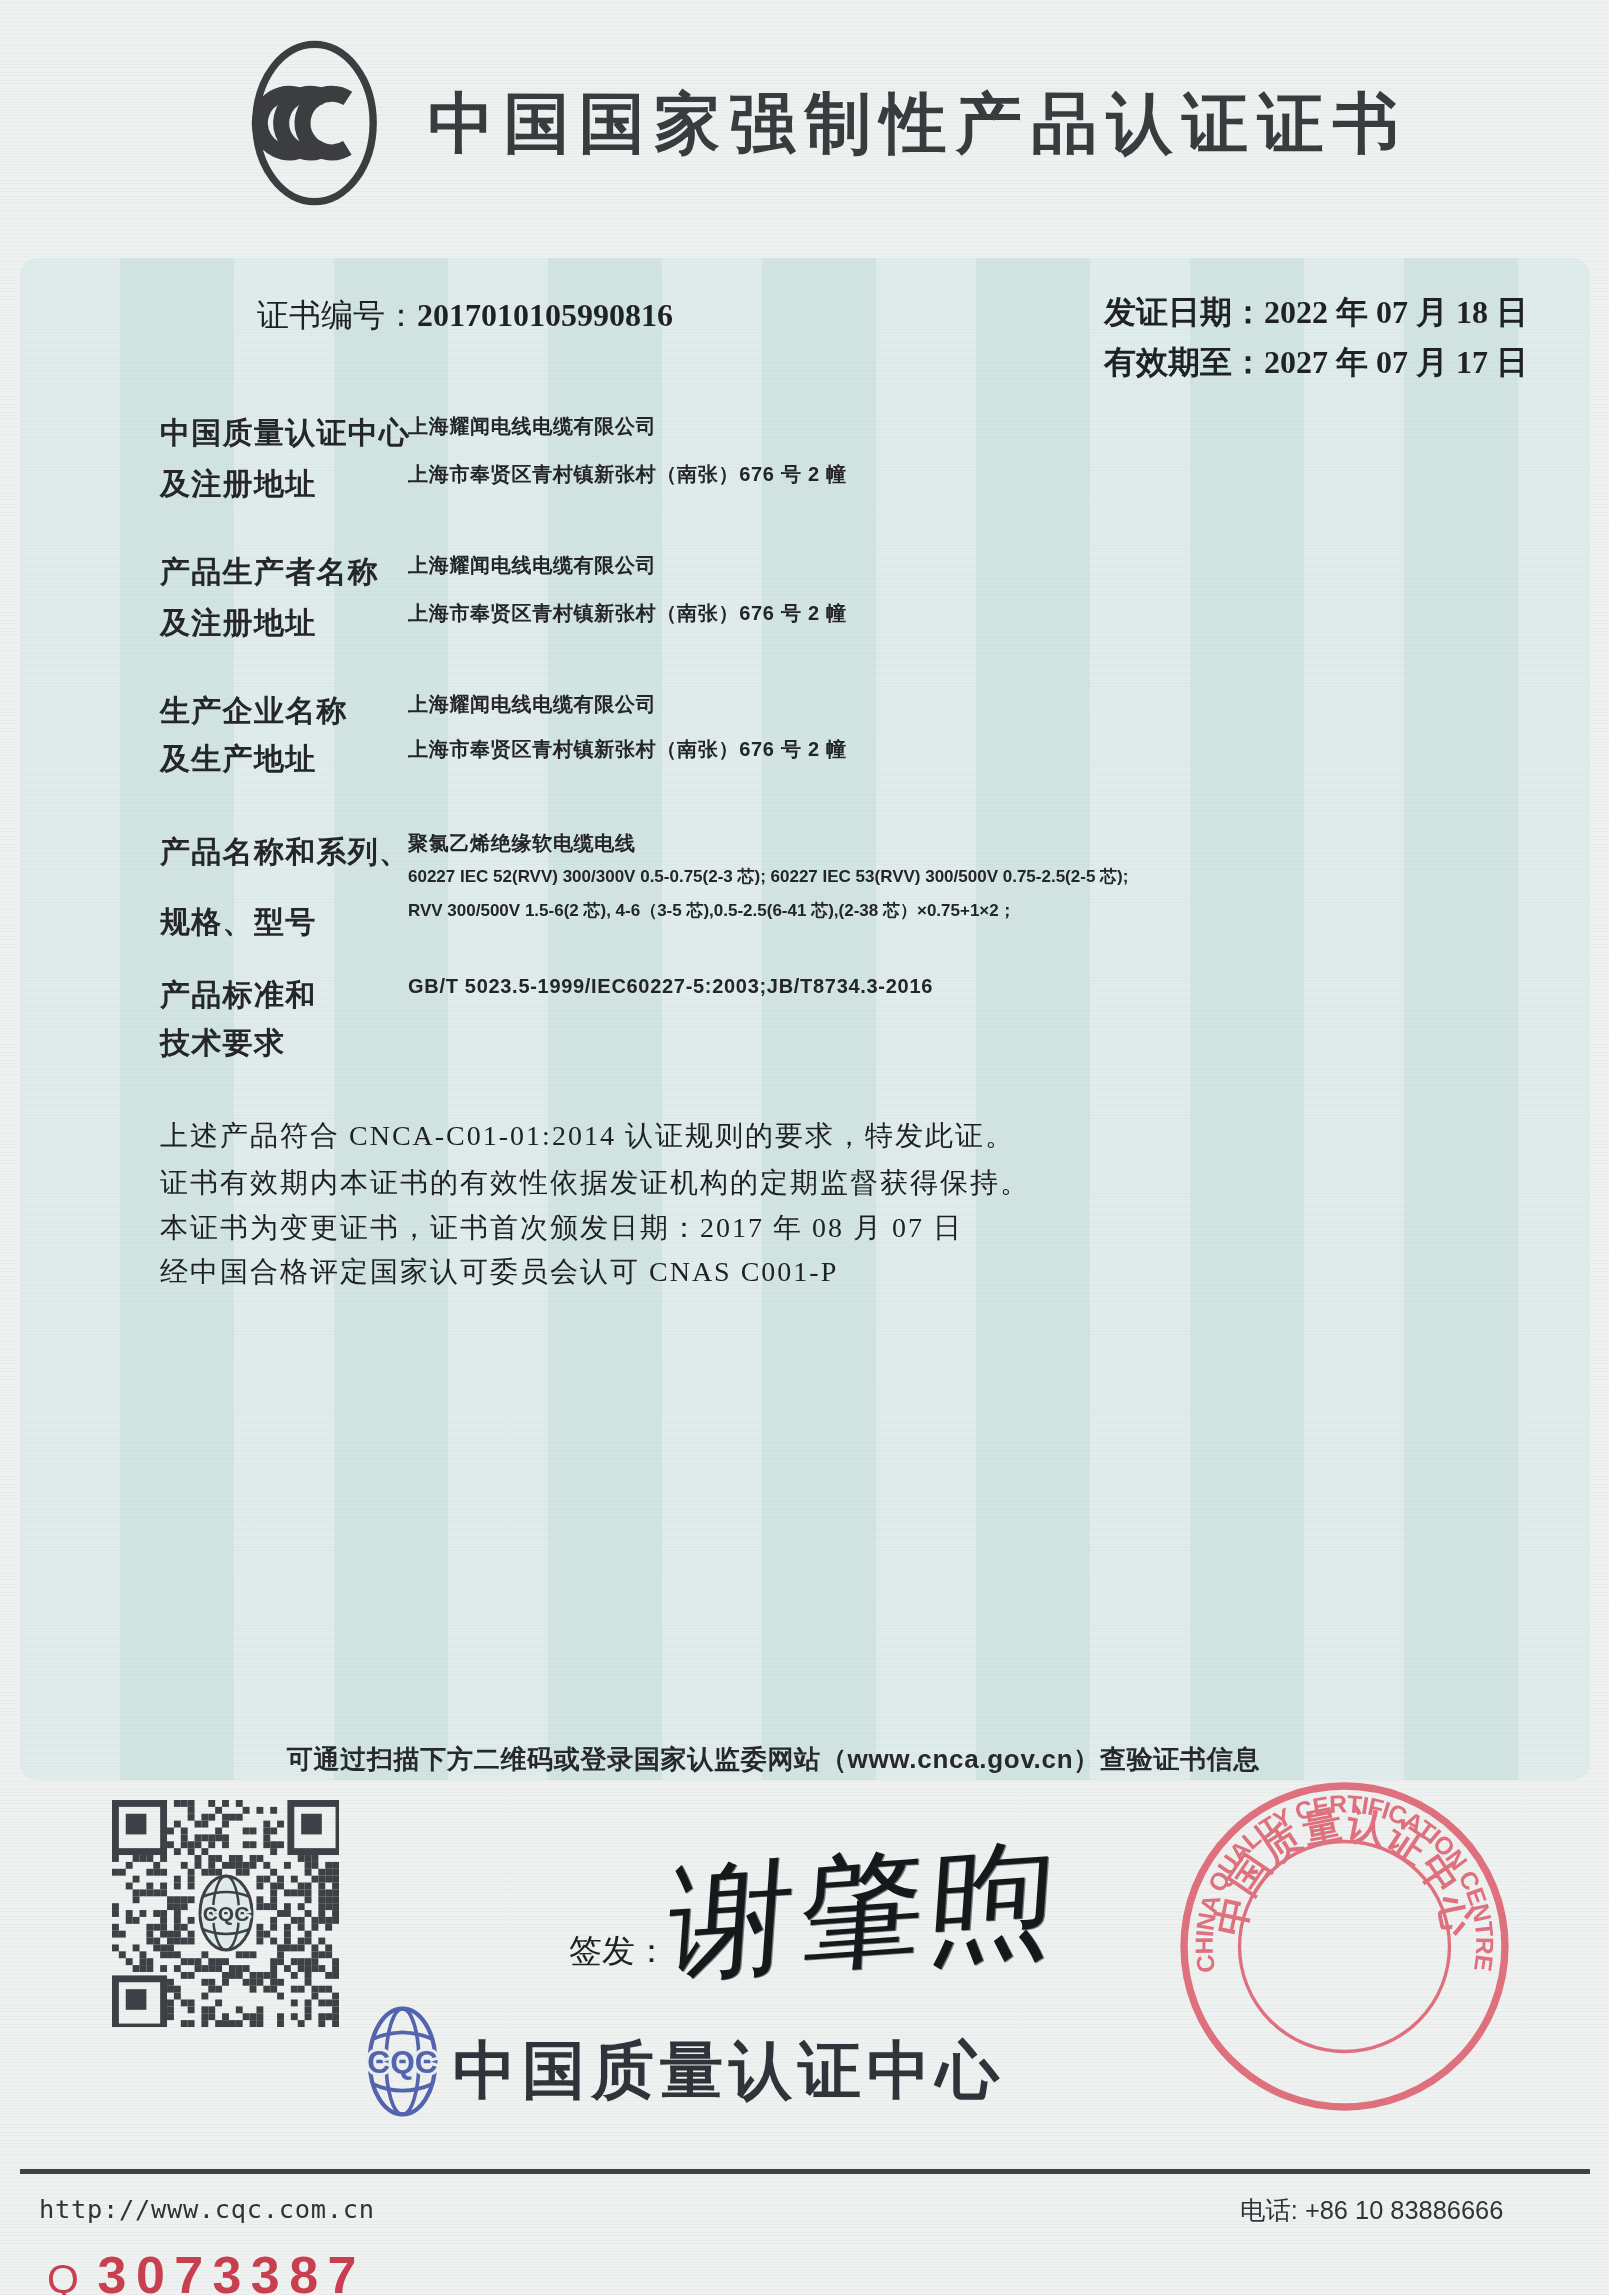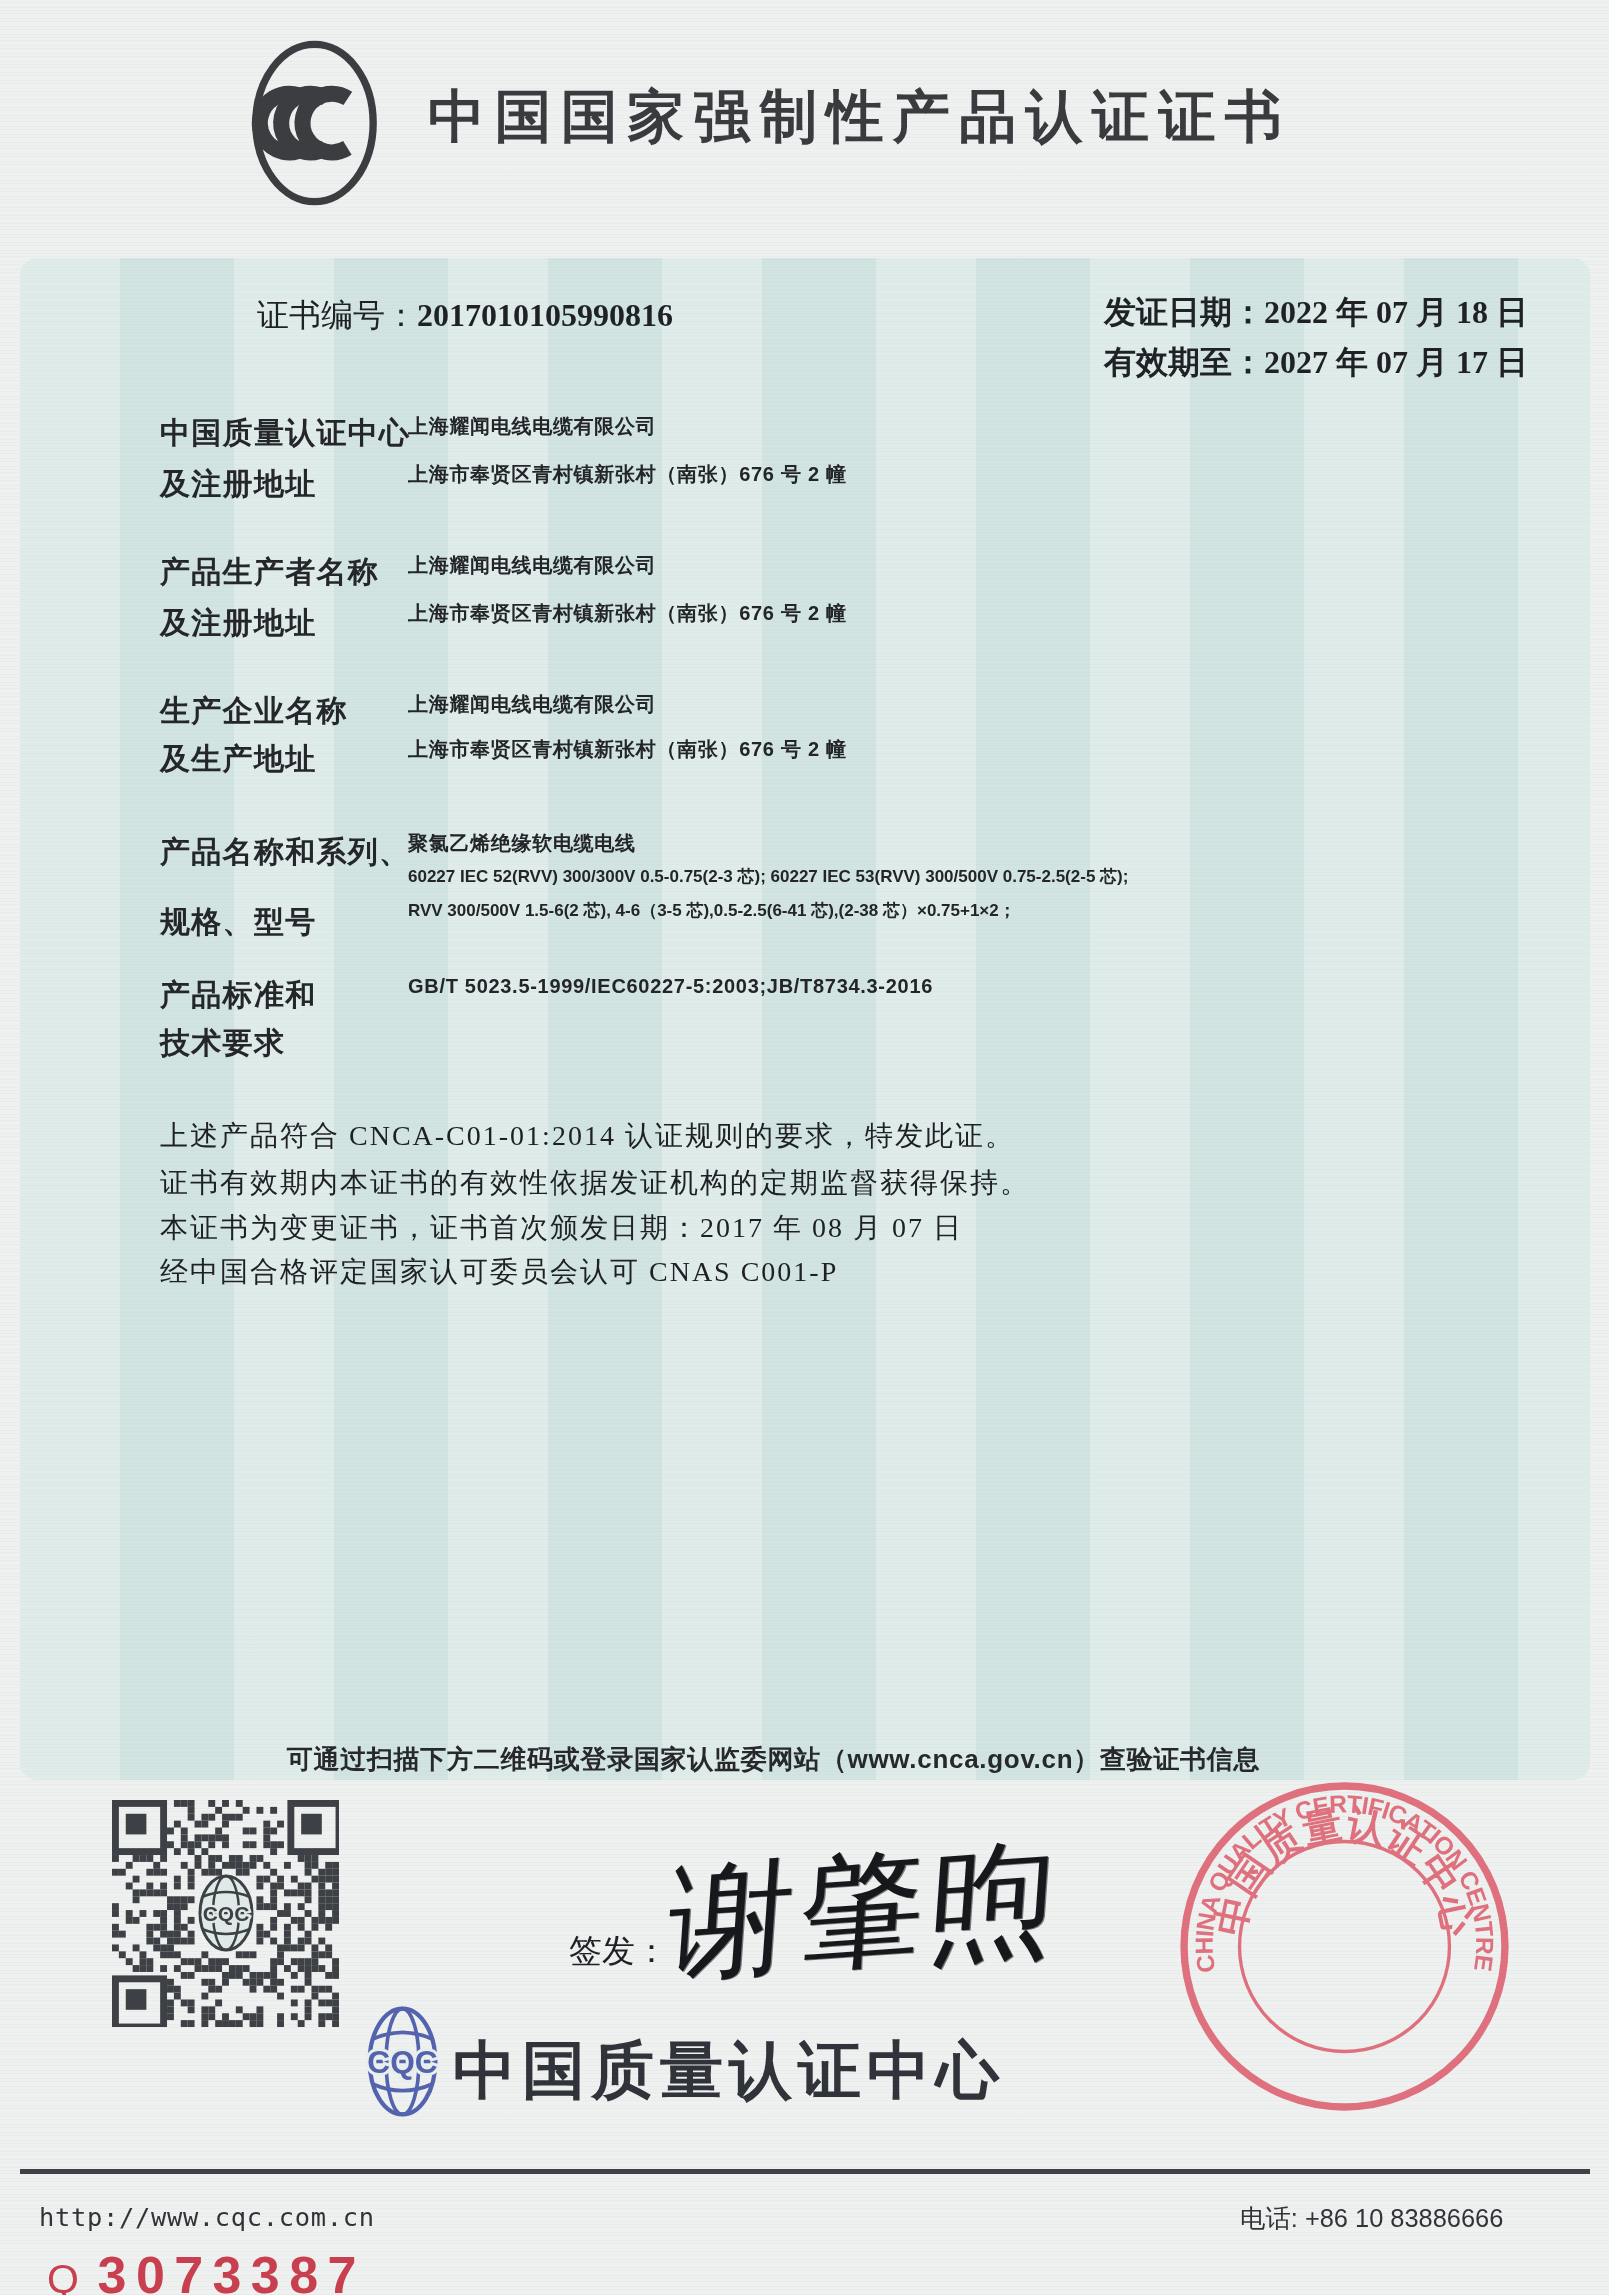--- a/index.html
+++ b/index.html
@@ -18,21 +18,21 @@
     position:absolute;left:20px;top:258px;width:1570px;height:1522px;
     background:
       repeating-linear-gradient(90deg, rgba(255,255,255,.16) 0 100px, rgba(178,210,206,.18) 100px 214px),
       repeating-linear-gradient(0deg, rgba(120,160,156,.05) 0 0.7px, rgba(255,255,255,0) 0.7px 2.7px),
       #d9e8e6;
     border-radius:17.4px;
   }
   .abs{position:absolute;}
   
   .title{
-    left:428px;top:79px;font-size:57px;font-weight:700;color:#3a3b3f;
+    left:428px;top:79px;font-size:66px;font-weight:700;color:#3a3b3f;
     letter-spacing:9.4px;white-space:nowrap;
   }
   
   .meta{font-family:"Liberation Serif", serif;font-size:32px;color:#1f2125;white-space:nowrap;}
   .meta b{font-weight:700;}
   
   .flabel{font-size:30px;font-weight:700;color:#25262a;white-space:nowrap;letter-spacing:1.3px;}
   .fvalue{font-size:20px;font-weight:600;color:#232528;white-space:nowrap;letter-spacing:0.7px;}
   .fvalue.small{font-size:17px;font-weight:700;letter-spacing:0;}
   
@@ -45,21 +45,21 @@
   .signlabel{font-family:"Liberation Serif", serif;font-size:33px;color:#1e2024;}
   .signame{
     font-family:"DejaVu Serif", serif;font-size:126px;color:#17181b;
     transform:rotate(-4deg) skewX(-8deg);letter-spacing:4px;white-space:nowrap;
     text-shadow:1.3px 0.7px 0 rgba(23,24,27,.55);
   }
   
   .issuer-name{font-size:63px;font-weight:600;color:#303339;letter-spacing:6px;white-space:nowrap;}
   
   .rule{left:20px;top:2169px;width:1570px;height:4.7px;background:#404146;}
-  .foot{font-size:25.4px;color:#323338;white-space:nowrap;margin-top:8px;}
+  .foot{font-size:25.4px;color:#323338;white-space:nowrap;}
   .foot.mono{font-family:"DejaVu Sans Mono", monospace;letter-spacing:0.7px;}
   .serial{
     left:47px;top:2245px;font-size:52px;font-weight:600;color:#c8404f;
     letter-spacing:9.4px;white-space:nowrap;
   }
   .serial .q{font-size:41px;font-weight:400;letter-spacing:18.7px;}
   svg{display:block;}
 </style>
 </head>
 <body>

